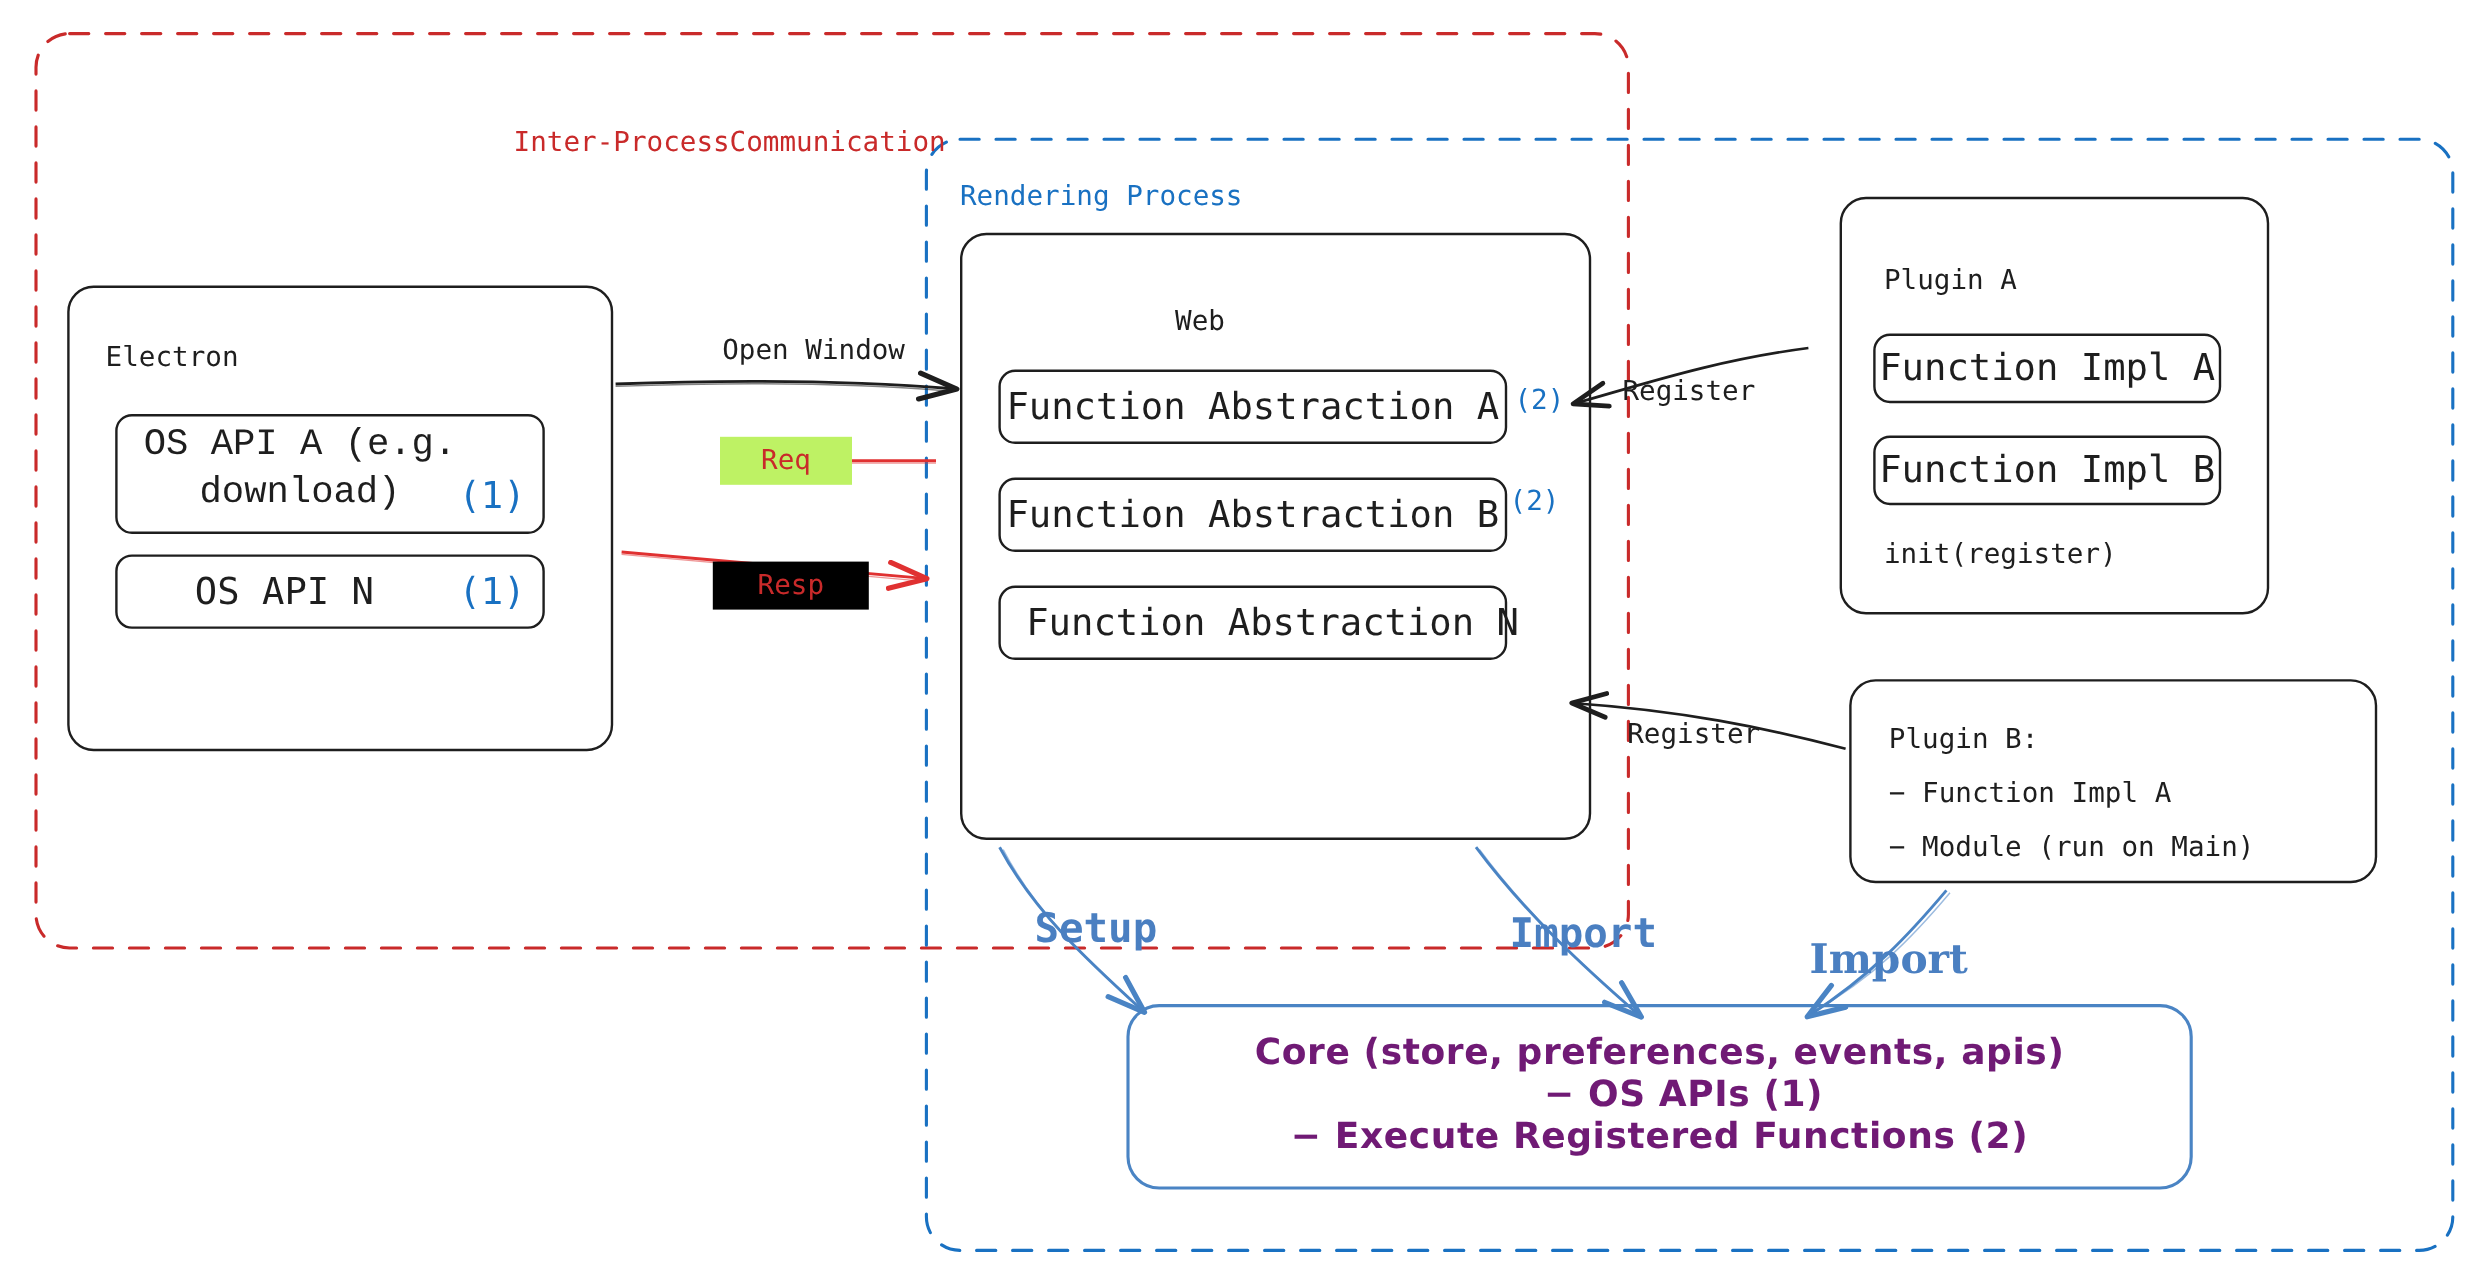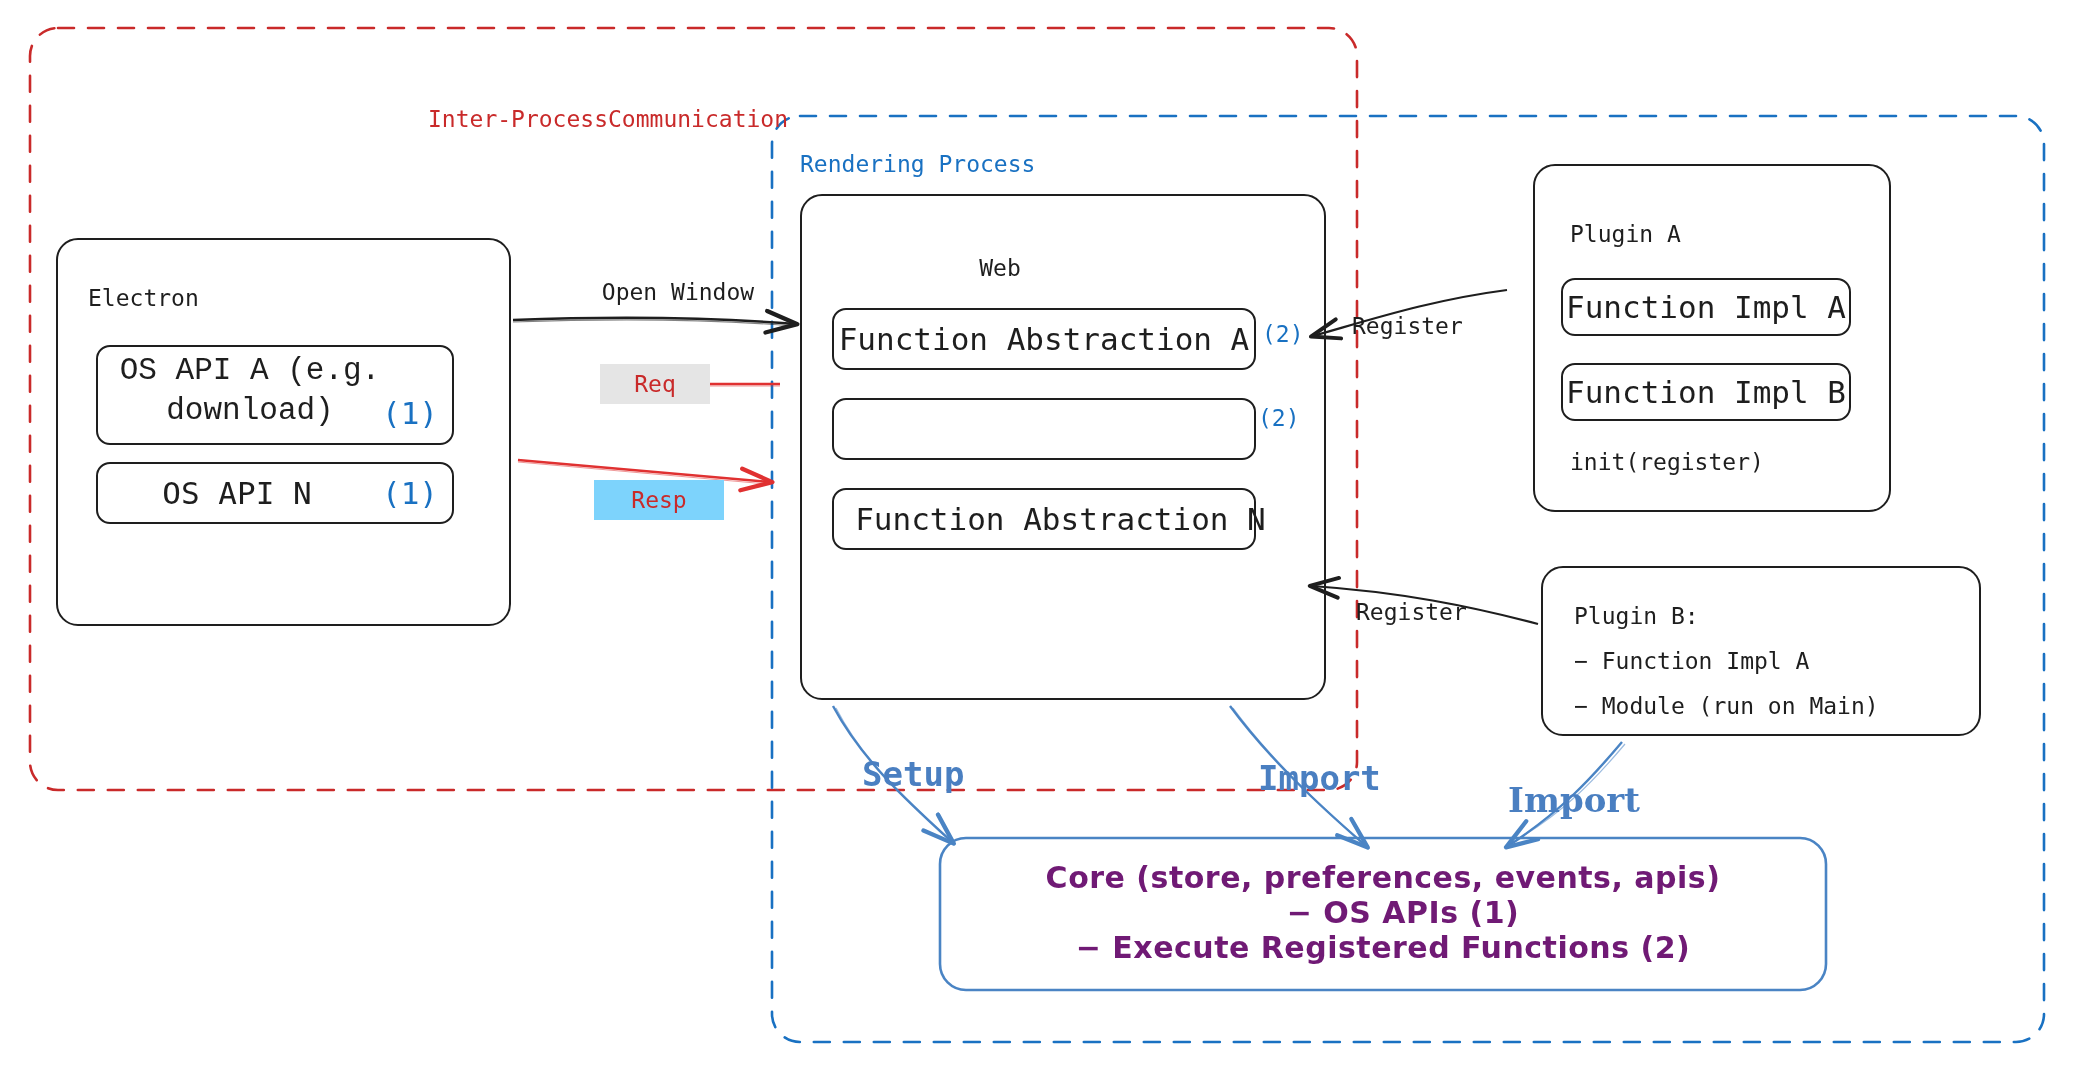--- a/index.html
+++ b/index.html
@@ -134,32 +134,33 @@
   <div class="lbl t31 center" style="left:100px; top:346px; width:300px; height:90px; line-height:1.3;font-family:Liberation Mono, monospace;">OS API A (e.g.
 download)</div>
   <div class="lbl blue t31" style="left:382px; top:394px; width:70px; height:38px;">(1)</div>
 
   <div class="node rbox-inner" style="left:96px; top:462px; width:358px; height:62px;"></div>
   <div class="lbl t31 center" style="left:112px; top:474px; width:250px; height:38px;">OS API N</div>
   <div class="lbl blue t31" style="left:382px; top:474px; width:70px; height:38px;">(1)</div>
 
   <div class="lbl t33 center" style="left:548px; top:272px; width:260px; height:40px;">Open Window</div>
   <div class="lbl red t33 center" style="left:600px; top:364px; width:110px; height:40px;
-       background:#e5e5e5;">Req</div>
-  <div class="lbl red t33 center" style="left:594px; top:480px; width:130px; height:40px;
-       background:#7dd3fc;">Resp</div>
+       background:#bef264;">Req</div>
+  <div class="lbl red t33 center" style="left:594px; top:468px; width:130px; height:40px;
+       background:#000000;">Resp</div>
 
   <div class="node rbox" style="left:800px; top:194px; width:526px; height:506px;"></div>
   <div class="lbl t33 center" style="left:840px; top:248px; width:320px; height:40px;">Web</div>
 
   <div class="node rbox-inner" style="left:832px; top:308px; width:424px; height:62px;"></div>
   <div class="lbl t31 center" style="left:832px; top:320px; width:424px; height:38px;">Function Abstraction A</div>
   <div class="lbl blue t33" style="left:1262px; top:320px; width:70px; height:38px;">(2)</div>
 
   <div class="node rbox-inner" style="left:832px; top:398px; width:424px; height:62px;"></div>
+  <div class="lbl t31 center" style="left:832px; top:410px; width:424px; height:38px;">Function Abstraction B</div>
   <div class="lbl blue t33" style="left:1258px; top:404px; width:70px; height:38px;">(2)</div>
 
   <div class="node rbox-inner" style="left:832px; top:488px; width:424px; height:62px;"></div>
   <div class="lbl t31 center" style="left:832px; top:500px; width:457px; height:38px;">Function Abstraction N</div>
 
 
   <div class="lbl t33 left" style="left:1352px; top:306px; width:220px; height:40px;">Register</div>
   <div class="lbl t33 left" style="left:1356px; top:592px; width:220px; height:40px;">Register</div>
 
   <div class="node rbox" style="left:1533px; top:164px; width:358px; height:348px;"></div>

